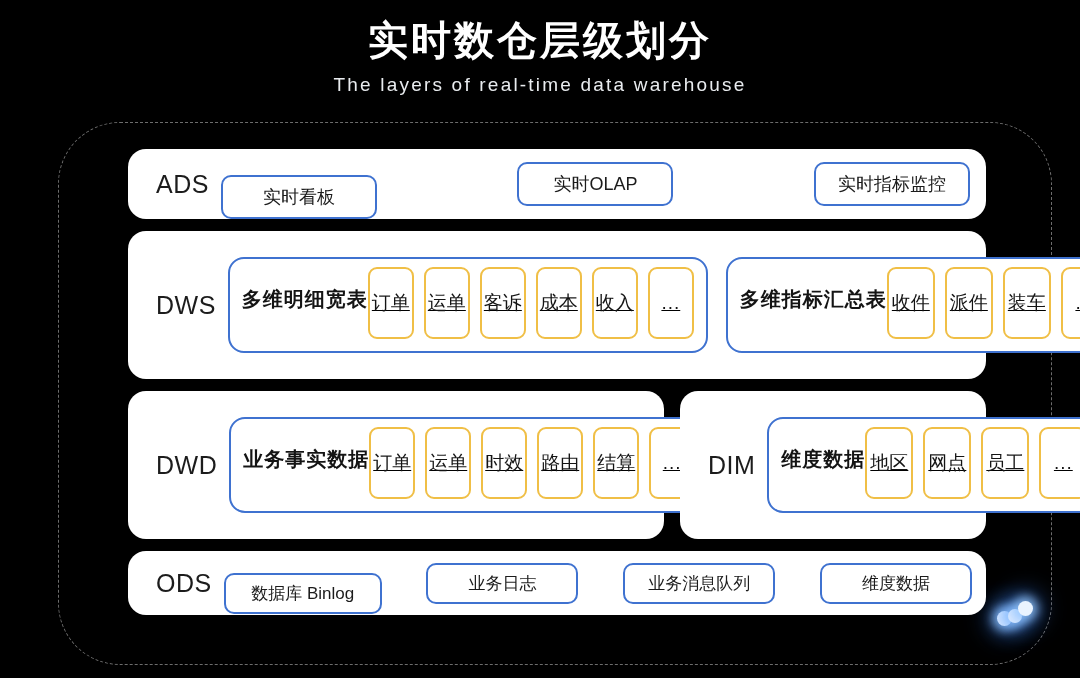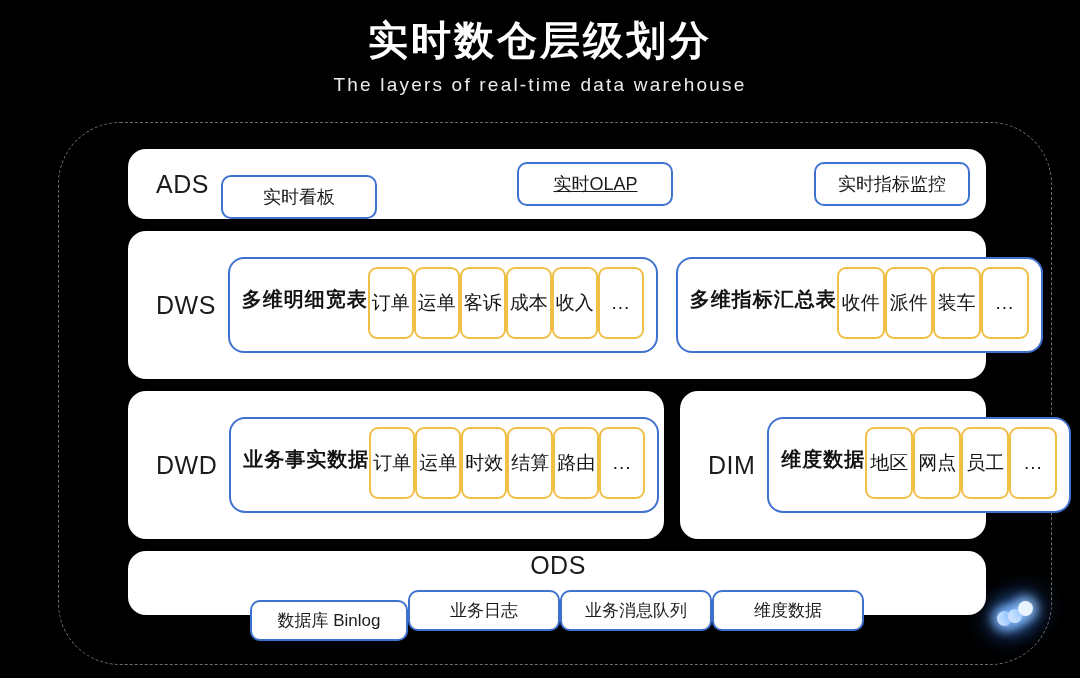--- a/index.html
+++ b/index.html
@@ -58,42 +58,42 @@
   .pill-row { flex:1 1 auto; display:flex; align-items:center; justify-content:space-between; }
   .pill {
     border:2px solid #3f72d0; border-radius:10px; background:#fff;
     color:#1b1b1b; font-size:18px; line-height:1;
     padding:11px 22px; white-space:nowrap; text-align:center;
   }
 
   .ads-card { height:70px; }
   .ads-card .pill-row { padding-right:2px; }
   .ads-card .pill:nth-child(1) { min-width:156px;margin-top:26px; }
-  .ads-card .pill:nth-child(2) { min-width:156px;text-decoration:underline; }
+  .ads-card .pill:nth-child(2) { min-width:156px; }
   .ads-card .pill:nth-child(3) { min-width:156px; }
 
-  .ods-card { height:64px;flex-direction:column; }
+  .ods-card { height:64px; }
   .ods-card .pill { padding:10px 20px; font-size:17px; }
   .ods-card .pill:nth-child(1){ min-width:158px;margin-top:20px; }
   .ods-card .pill:nth-child(2){ min-width:152px; }
   .ods-card .pill:nth-child(3){ min-width:152px; }
   .ods-card .pill:nth-child(4){ min-width:152px; }
 
   
   .groups { flex:1 1 auto; display:flex; gap:18px; }
   .group {
     border:2.5px solid #3f72d0; border-radius:16px; background:#fff;
     padding:8px 12px 12px; flex:1 1 auto;
     display:flex; flex-direction:row; align-items:center;
   }
   .group-title {
     color:#141414; font-size:20px; font-weight:bold;
     letter-spacing:1px; margin-bottom:7px; white-space:nowrap;
   }
-  .chips { display:flex; justify-content:space-between; width:100%; }
+  .chips { display:flex; gap:10px; justify-content:space-between; width:100%;text-decoration:underline; }
   .chip {
     border:2px solid #f0bf46; border-radius:9px; background:#fff;
     color:#141414; font-size:19px; line-height:1.12;
     width:46px; height:72px;
     display:flex; align-items:center; justify-content:center; text-align:center;
     writing-mode:horizontal-tb; word-break:break-all;
   }
   .chip.wide { width:48px; }
   .chip.ellipsis { font-size:19px; letter-spacing:1px; }
 
@@ -169,22 +169,22 @@
 
       <div class="card dwd-card">
         <div class="layer-label">DWD</div>
         <div class="groups">
           <div class="group">
             <div class="group-title">业务事实数据</div>
             <div class="chips">
               <div class="chip">订单</div>
               <div class="chip">运单</div>
               <div class="chip">时效</div>
+              <div class="chip">路由</div>
               <div class="chip">结算</div>
-              <div class="chip">路由</div>
               <div class="chip ellipsis">...</div>
             </div>
           </div>
         </div>
       </div>
 
       <div class="card dim-card">
         <div class="layer-label">DIM</div>
         <div class="groups">
           <div class="group">

